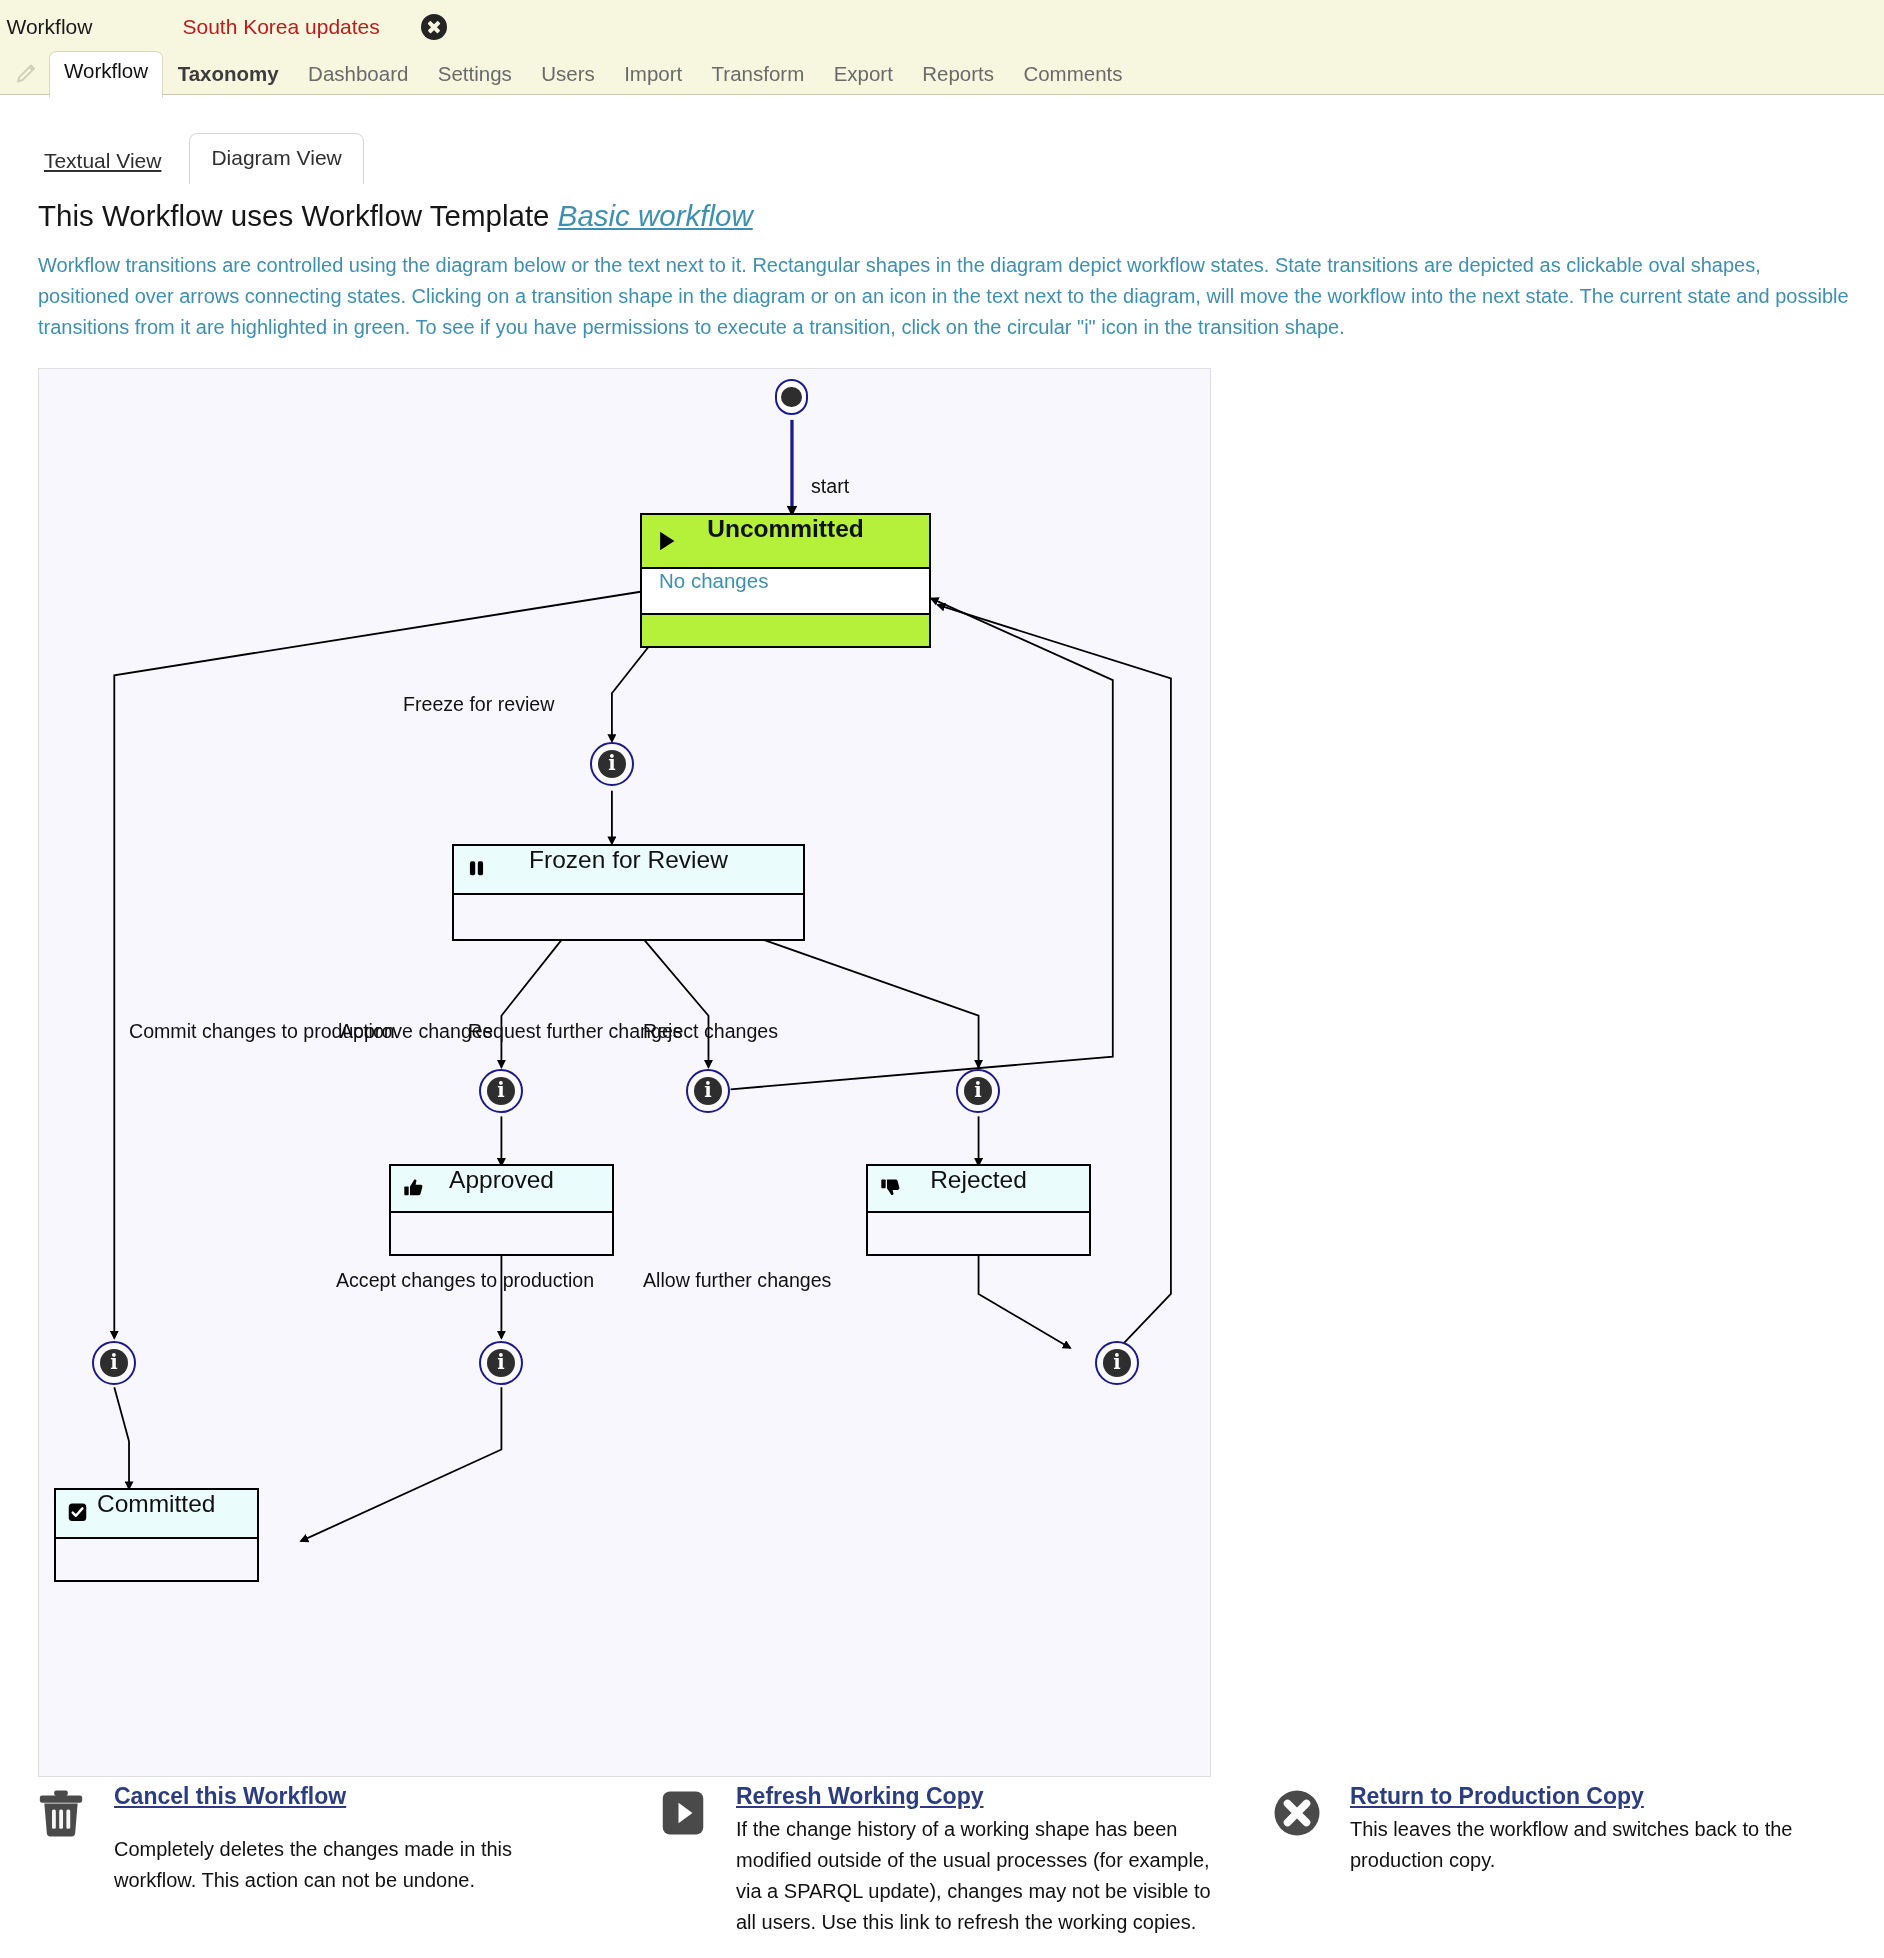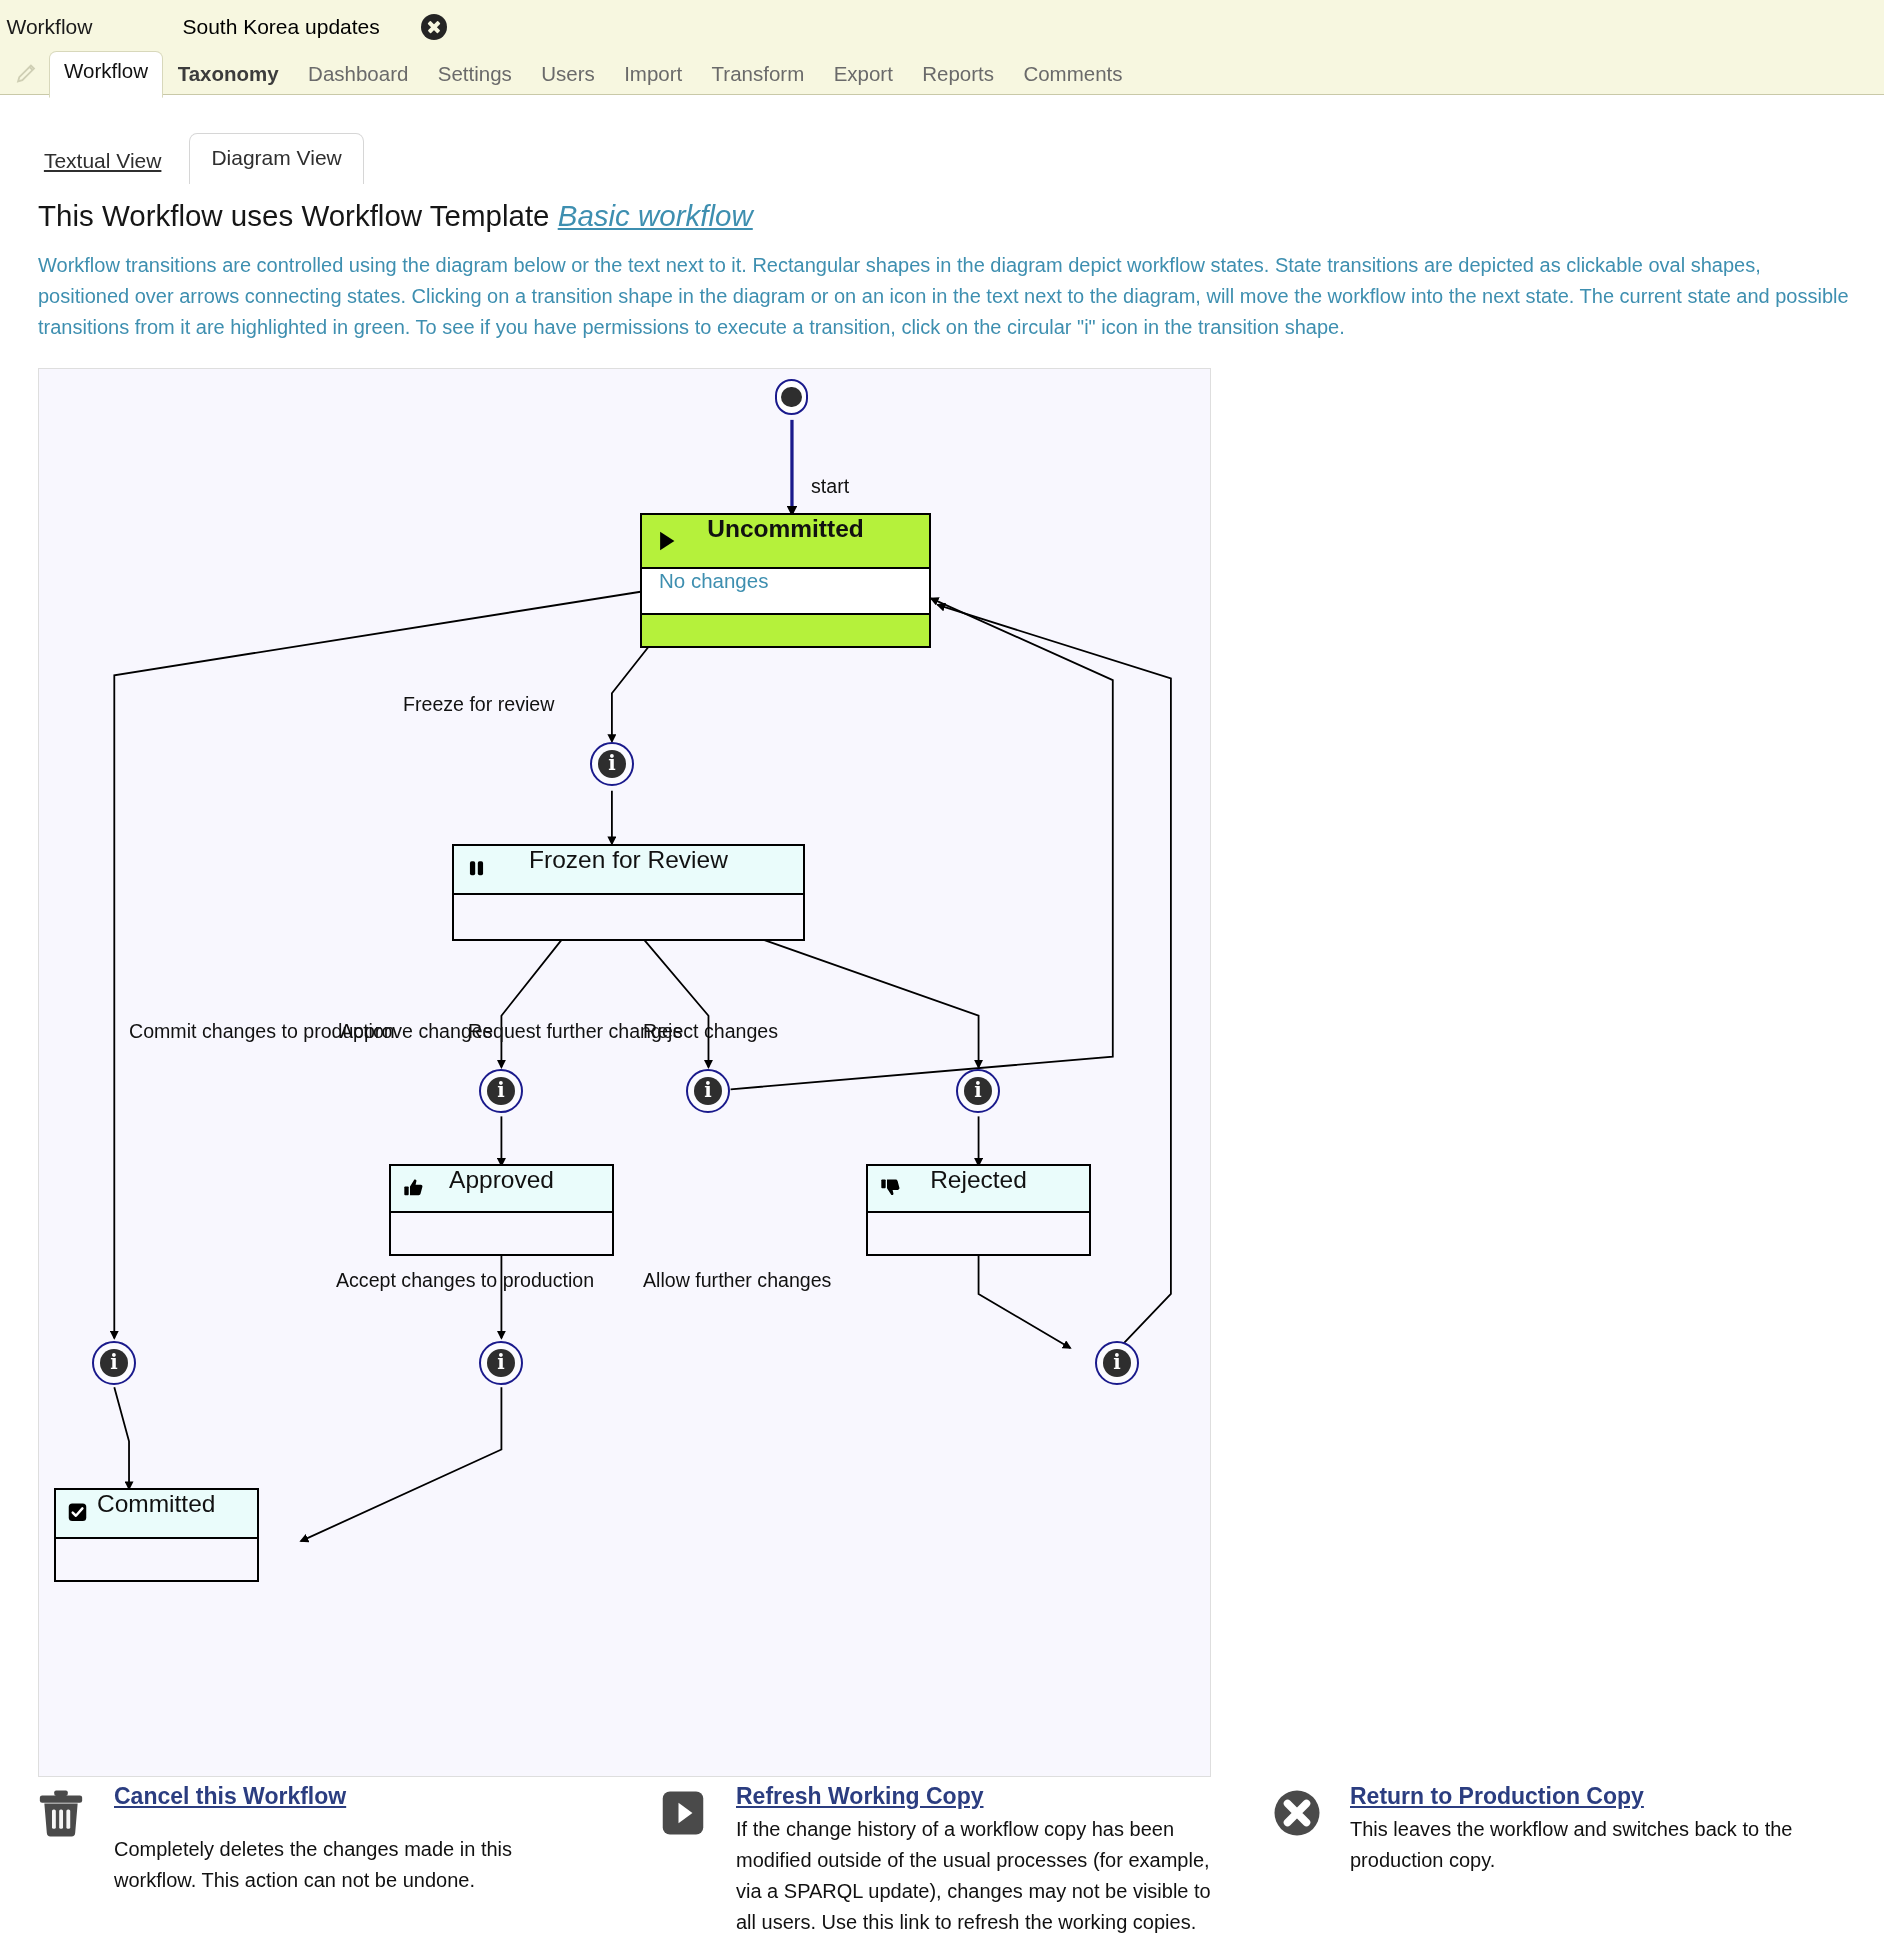--- a/index.html
+++ b/index.html
@@ -37,21 +37,21 @@
     padding-left: 6.5px;
   }
   .tb-label {
     font-size: 21px;
     color: #1a1a1a;
     margin-right: 90px;
     white-space: nowrap;
   }
   .tb-title {
     font-size: 21px;
-    color: #000000;
+    color: #b91c1c;
     white-space: nowrap;
     margin-right: 41px;
   }
   .close-badge {
     width: 26px; height: 26px;
     border-radius: 50%;
     background: #242424;
     position: relative;
     display: inline-block;
     cursor: pointer;
@@ -515,21 +515,21 @@
 
   <div class="action col2">
     <div class="act-icon">
       <svg viewBox="0 0 24 24" width="54" height="54">
         <rect x="3" y="2.4" width="18" height="19.2" rx="3.2" fill="#4a4a4a"></rect>
         <path d="M10 7.4 L16.2 12 L10 16.6 Z" fill="#ffffff"></path>
       </svg>
     </div>
     <div class="act-body">
       <span class="act-title">Refresh Working Copy</span>
-      <div class="act-desc">If the change history of a workflow copy has been modified outside of the usual processes (for example, via a SPARQL update), changes may not be visible to all users. Use this link to refresh the working copies.</div>
+      <div class="act-desc">If the change history of a working shape has been modified outside of the usual processes (for example, via a SPARQL update), changes may not be visible to all users. Use this link to refresh the working copies.</div>
     </div>
   </div>
 
   <div class="action col3">
     <div class="act-icon">
       <svg viewBox="0 0 24 24" width="54" height="54">
         <circle cx="12" cy="12" r="10" fill="#4a4a4a"></circle>
         <path d="M7.8 7.8 L16.2 16.2 M16.2 7.8 L7.8 16.2" stroke="#ffffff" stroke-width="3.4" stroke-linecap="round"></path>
       </svg>
     </div>

